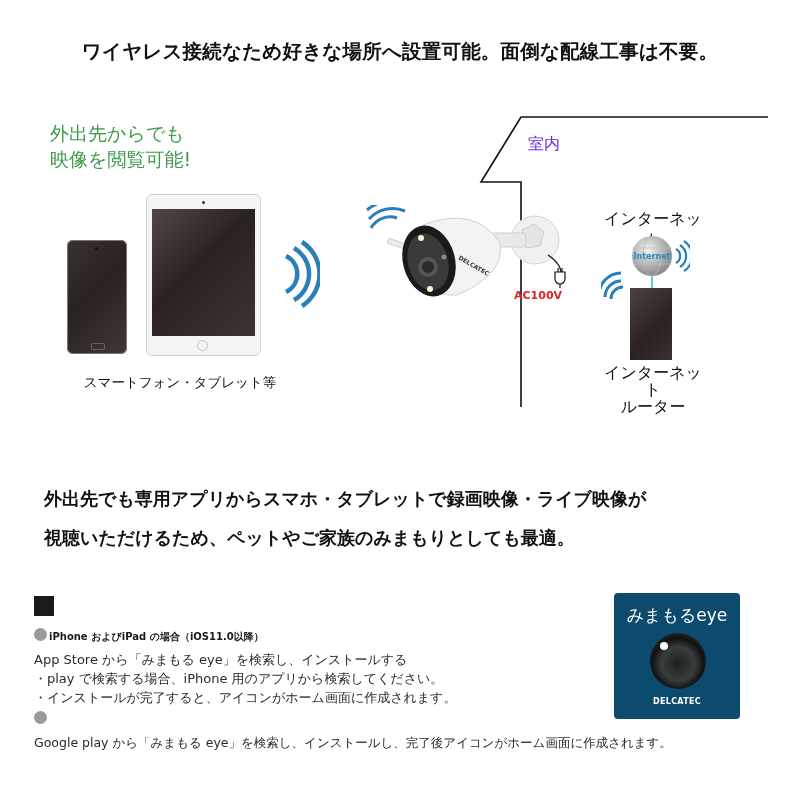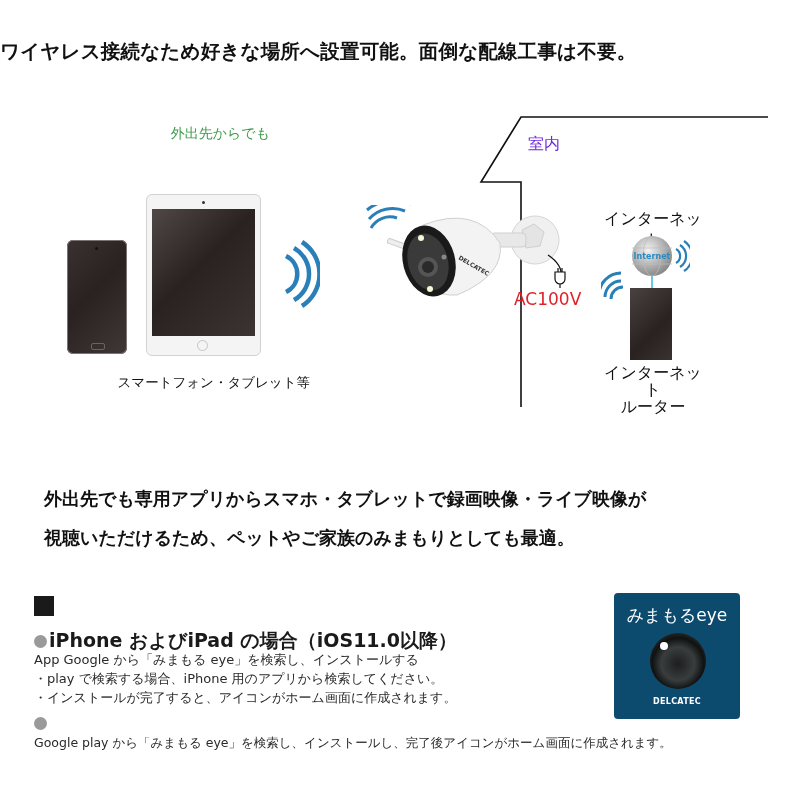--- a/index.html
+++ b/index.html
@@ -1,51 +1,52 @@
 <!DOCTYPE html>
 <html><head>
 <meta charset="utf-8">
 <style>
   html, body { margin:0; padding:0; background:#ffffff; }
   body { width:800px; height:800px; position:relative; overflow:hidden;
          font-family:"DejaVu Sans", "Liberation Sans", sans-serif; color:#1a1a1a; }
   .abs { position:absolute; }
-  .headline { left:0; width:800px; top:38px; font-size:19.5px; font-weight:bold; letter-spacing:0.2px; color:#111; }
-  .green-title { left:50px; width:220px; top:120px; text-align:right; font-size:14px; line-height:26px; color:#3d9a4b; }
+  .headline { left:0; width:800px; top:38px; text-align:center; font-size:19.5px; font-weight:bold; letter-spacing:0.2px; color:#111; }
+  .green-title { left:50px; width:220px; top:120px; text-align:left; font-size:19px; line-height:26px; color:#3d9a4b; }
   .phone { left:67px; top:240px; width:60px; height:114px; border-radius:6px; background:linear-gradient(135deg,#3a3230 0%,#2a2220 45%,#3f3836 100%); box-shadow:0 0 0 1px #7a7472 inset; }
   .phone .cam { position:absolute; left:28px; top:7px; width:3px; height:3px; border-radius:50%; background:#111; }
   .phone .btn { position:absolute; left:24px; top:103px; width:12px; height:5px; border:1px solid #6b6361; border-radius:2px; }
   .tablet { left:146px; top:194px; width:113px; height:160px; border-radius:6px; background:#f4f4f4; border:1px solid #d2d2d2; }
   .tablet .screen { position:absolute; left:5px; top:14px; width:103px; height:127px; background:linear-gradient(135deg,#504846 0%,#2a2220 45%,#3b3432 100%); }
   .tablet .cam { position:absolute; left:55px; top:6px; width:3px; height:3px; border-radius:50%; background:#333; }
   .tablet .home { position:absolute; left:50px; top:145px; width:9px; height:9px; border-radius:50%; border:1px solid #c6c6c6; }
-  .device-label { left:50px; width:260px; top:374px; text-align:right; font-size:13.5px; color:#111; }
+  .device-label { left:50px; width:260px; top:374px; text-align:center; font-size:13.5px; color:#111; }
   .indoor { left:528px; top:134px; font-size:16px; color:#6d28d9; }
   .label-sm { font-size:16px; color:#111; text-align:center; }
-  .ac { left:514px; top:289px; font-size:17px; font-weight:normal; color:#e0222a; }
+  .ac { left:514px; top:289px; font-size:11px; font-weight:bold; color:#e0222a; }
   .router { left:630px; top:288px; width:42px; height:72px; background:linear-gradient(135deg,#4a4240 0%,#2a2220 60%,#3a3230 100%); }
   .sub-text { font-size:18px; font-weight:bold; color:#111; left:44px; }
   .app-title { left:34px; top:593px; font-size:24px; color:#1a1a1a; }
   .app-title .sq { display:inline-block; width:20px; height:20px; background:#1a1a1a; margin-right:3px; vertical-align:-1px; }
-  .bullet-head { font-size:19px; font-weight:bold; color:#1a1a1a; left:34px; }
+  .bullet-head { font-size:10px; font-weight:bold; color:#1a1a1a; left:34px; }
   .dot { display:inline-block; width:13px; height:13px; border-radius:50%; background:#9a9a9a; vertical-align:-1px; margin-right:2px; }
   .body-line { font-size:13px; color:#2a2a2a; left:34px; }
   .appicon { left:614px; top:593px; width:126px; height:126px; border-radius:4px; background:#0c4a6e; }
   .appicon .name { position:absolute; left:0; width:126px; top:11px; text-align:center; color:#fff; font-size:17px; }
   .appicon .lens { position:absolute; left:36px; top:40px; width:56px; height:56px; border-radius:50%; background:radial-gradient(circle at 50% 55%, #1d1f1f 0%, #3a3d3d 40%, #101212 62%, #2c2e2e 80%, #0b0c0c 100%); }
   .appicon .glint { position:absolute; left:10px; top:9px; width:8px; height:8px; border-radius:50%; background:#fff; }
   .appicon .brand { position:absolute; left:0; width:126px; top:104px; text-align:center; color:#fff; font-size:8px; font-weight:bold; letter-spacing:0.3px; }
 </style>
 </head>
 <body>
 
 <div class="abs headline">ワイヤレス接続なため好きな場所へ設置可能。面倒な配線工事は不要。</div>
 
 <div class="abs green-title">
   <div>外出先からでも</div>
+  <div>映像を閲覧可能!</div>
 </div>
 
 <div class="abs phone">
   <div class="cam"></div>
   <div class="btn"></div>
 </div>
 <div class="abs tablet">
   <div class="cam"></div>
   <div class="screen"></div>
   <div class="home"></div>
@@ -123,21 +124,21 @@
 <div class="abs sub-text" style="top:487px">外出先でも専用アプリからスマホ・タブレットで録画映像・ライブ映像が</div>
 <div class="abs sub-text" style="top:526px">視聴いただけるため、ペットやご家族のみまもりとしても最適。</div>
 
 <div class="abs app-title">
   <span class="sq"></span>
 </div>
 
 <div class="abs bullet-head" style="top:628px">
   <span class="dot"></span><span>iPhone およびiPad の場合（iOS11.0以降）</span>
 </div>
-<div class="abs body-line" style="top:651px">App Google から「みまもる eye」を検索し、インストールする</div>
+<div class="abs body-line" style="top:651px">App Store から「みまもる eye」を検索し、インストールする</div>
 <div class="abs body-line" style="top:670px">・play で検索する場合、iPhone 用のアプリから検索してください。</div>
 <div class="abs body-line" style="top:689px">・インストールが完了すると、アイコンがホーム画面に作成されます。</div>
 
 <div class="abs bullet-head" style="top:711px">
   <span class="dot"></span>&nbsp;&nbsp;
 </div>
 <div class="abs body-line" style="top:735px;font-size:12.5px">Google play から「みまもる eye」を検索し、インストールし、完了後アイコンがホーム画面に作成されます。</div>
 
 <div class="abs appicon">
   <div class="name">みまもるeye</div>

